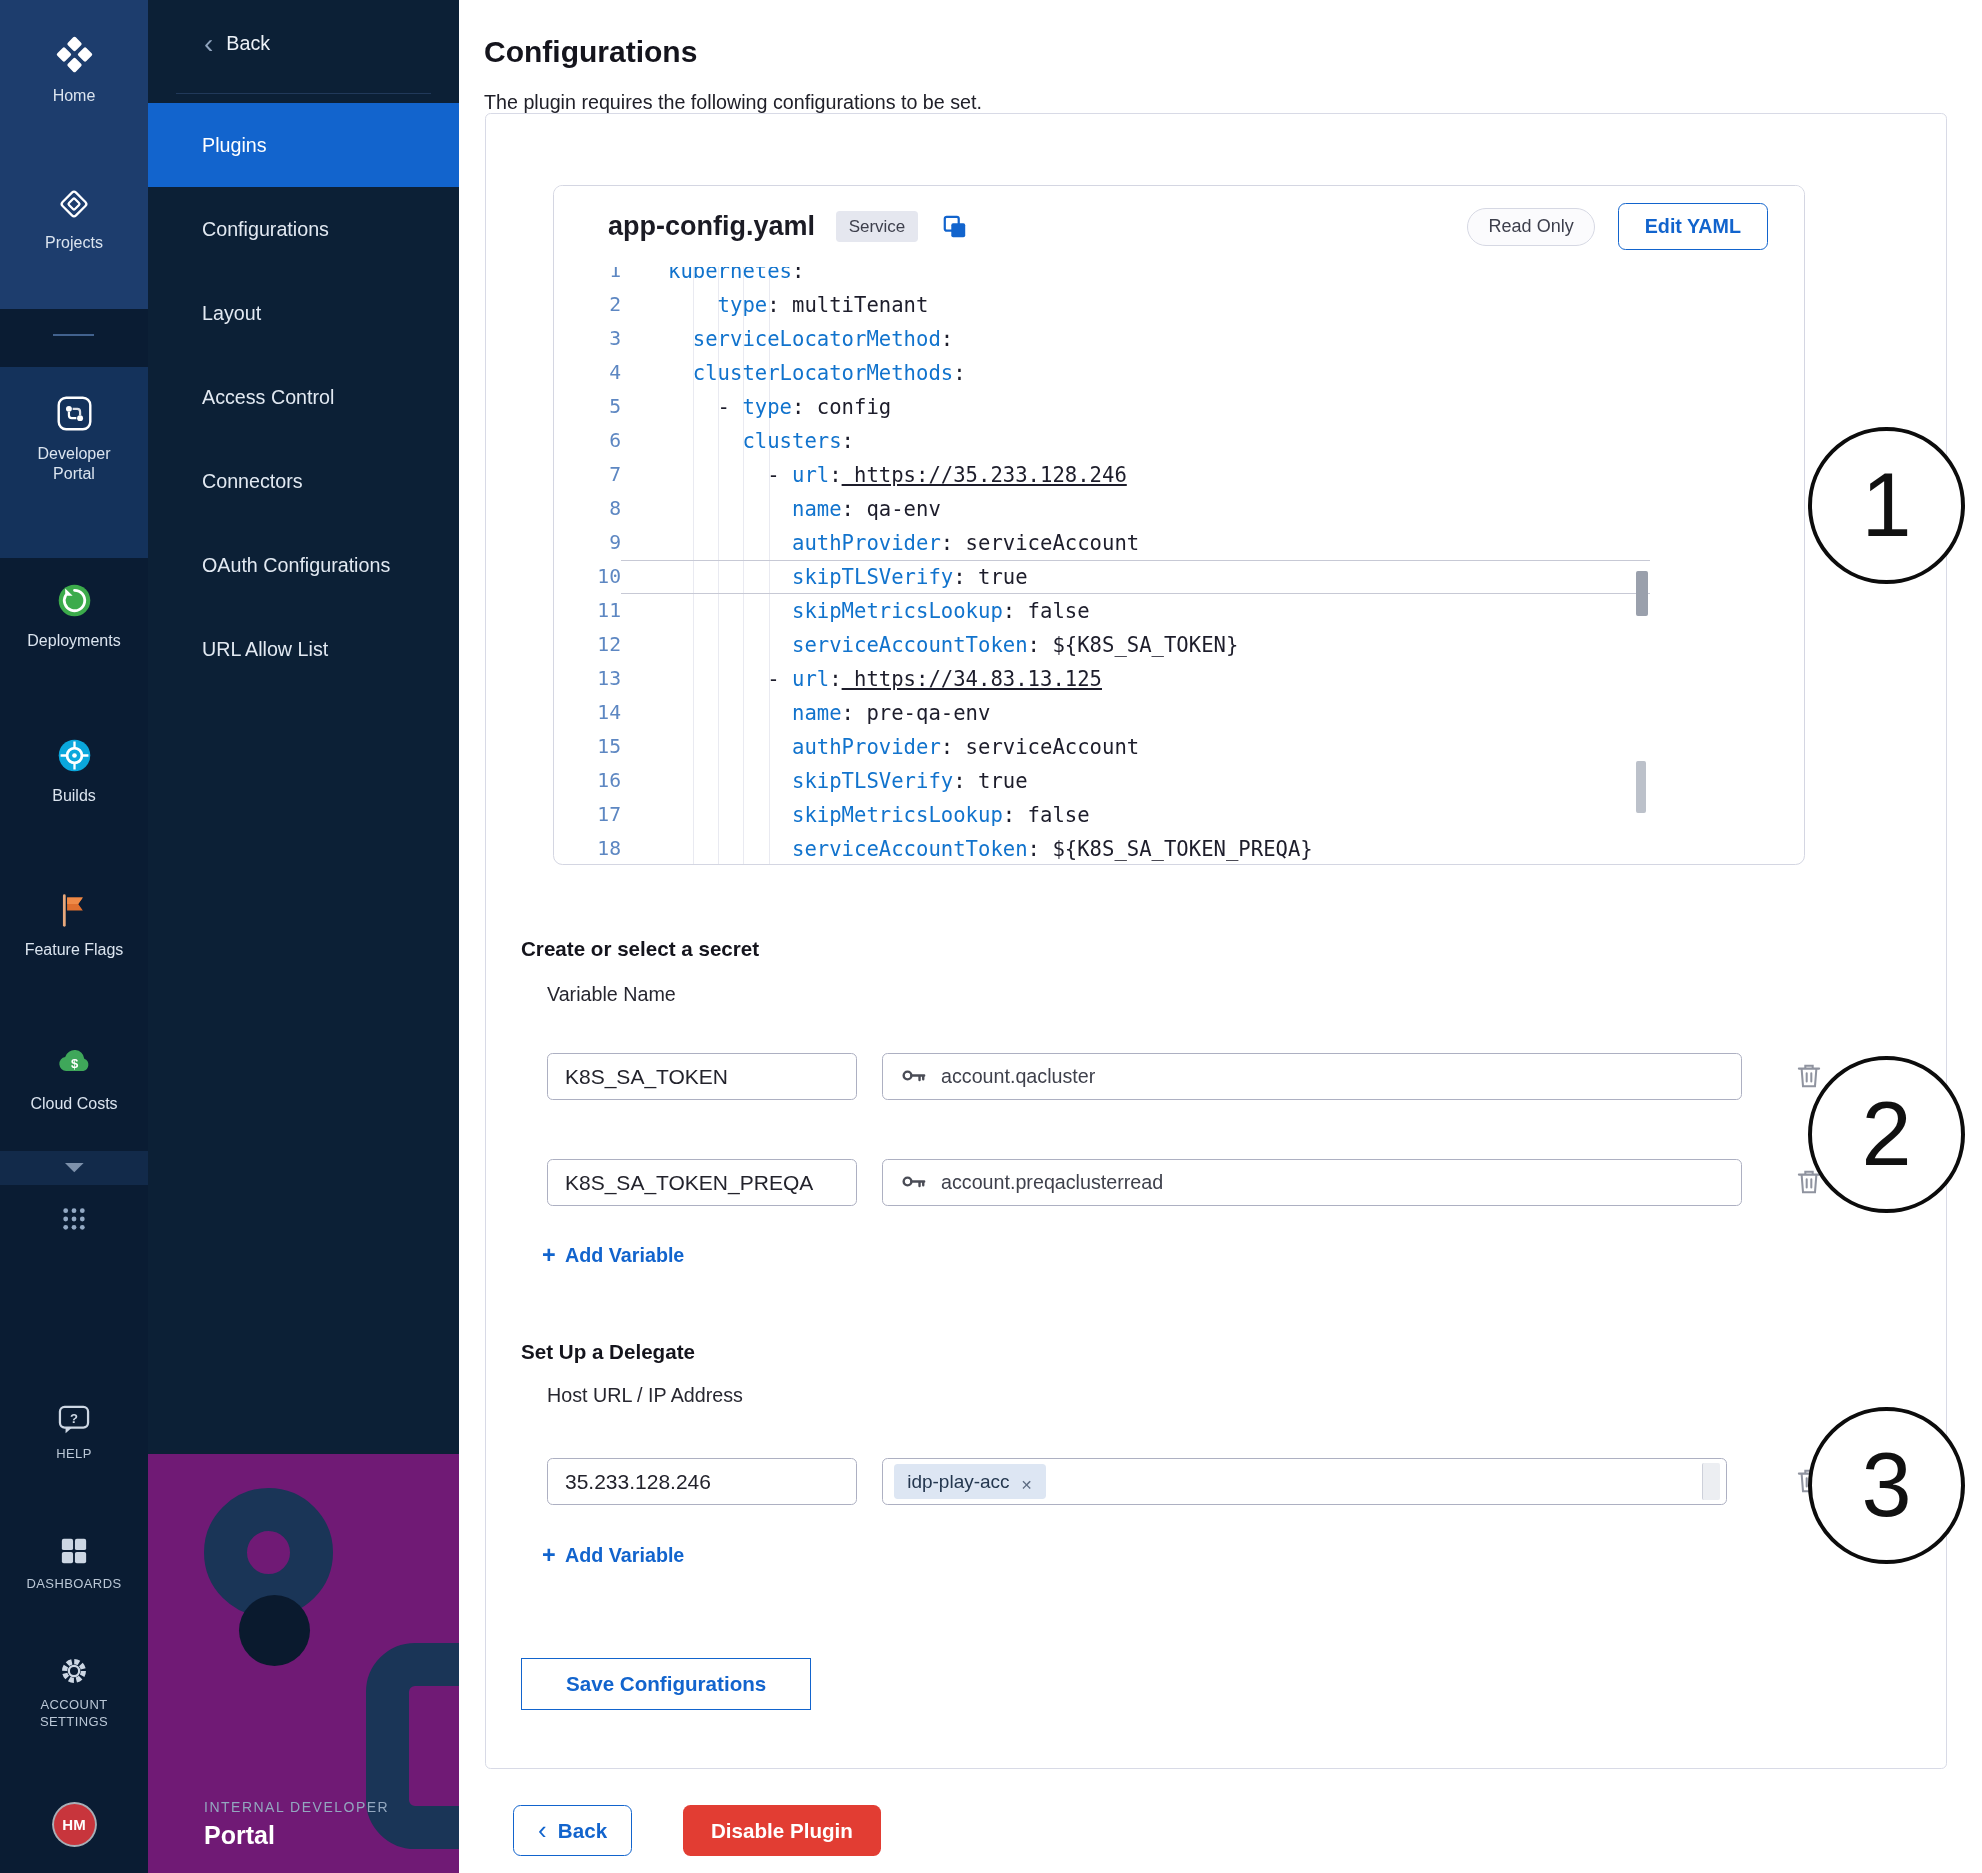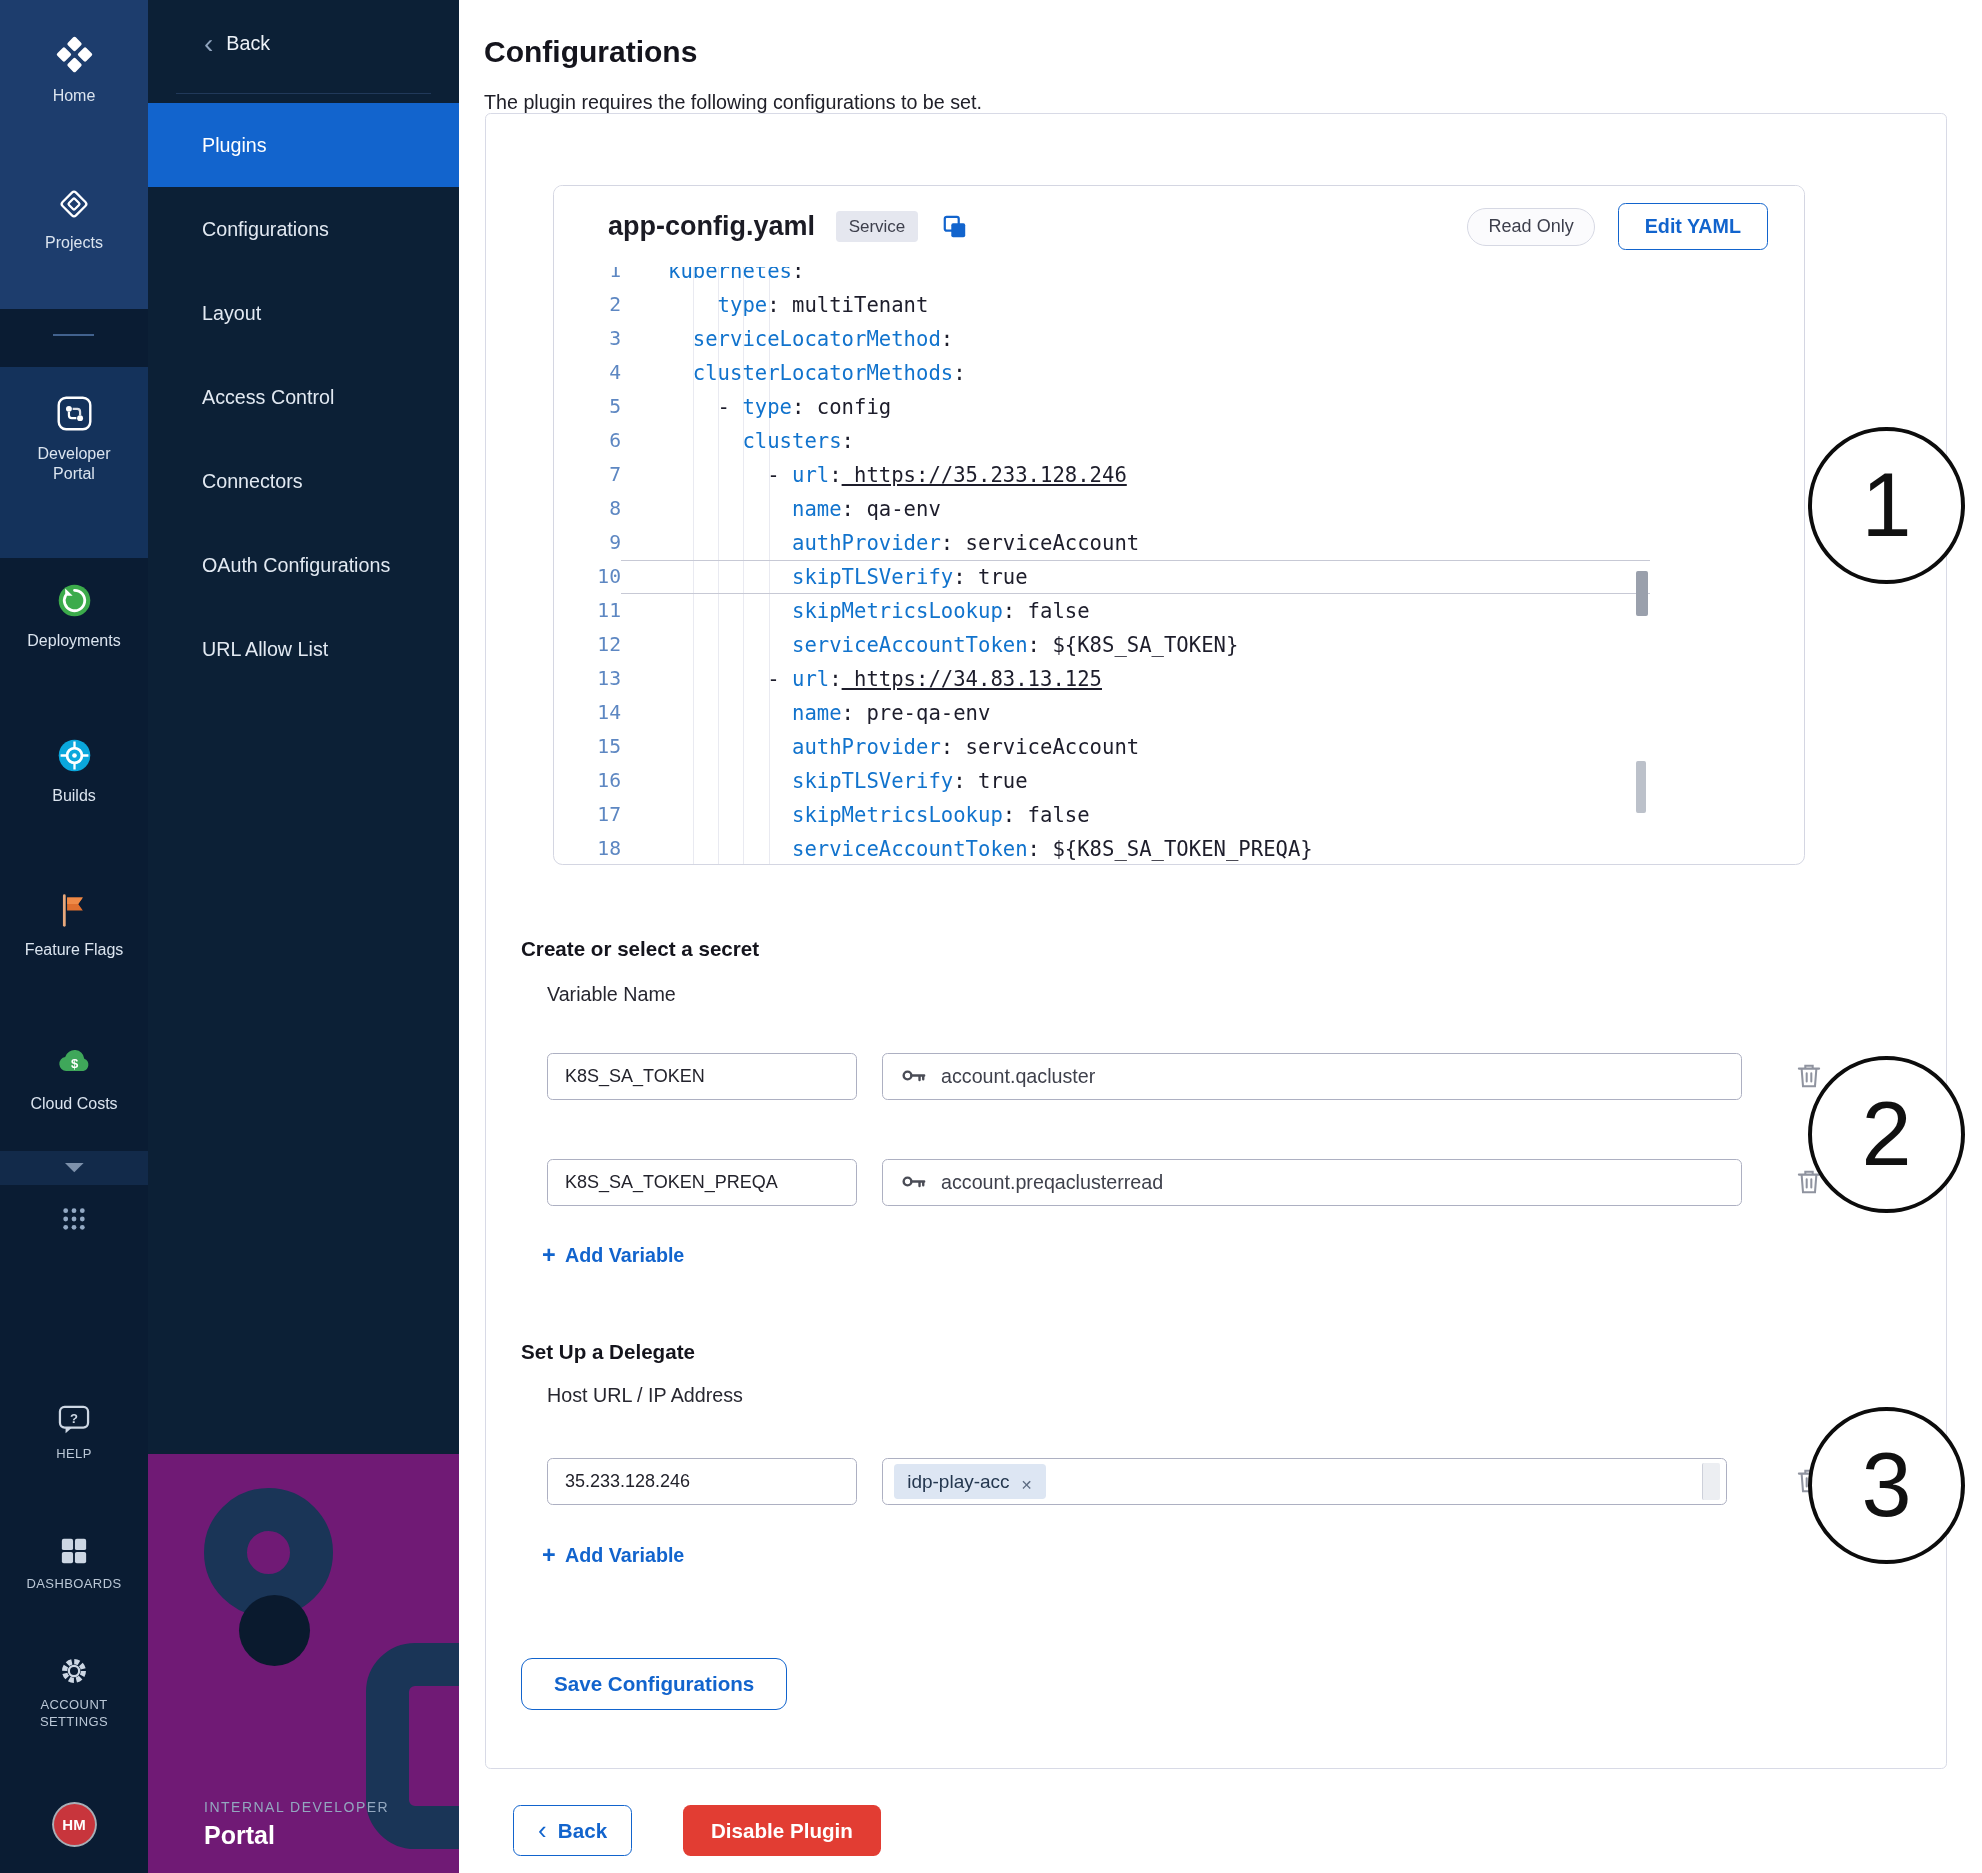--- a/index.html
+++ b/index.html
@@ -59,30 +59,30 @@
   .code-line.hl{box-shadow:inset 0 0.9px 0 #c7c9d5,inset 0 -0.9px 0 #c7c9d5}
   .k{color:#1173cd}
   .url{text-decoration:underline}
   .sb{position:absolute;border-radius:1.9px;z-index:2}
   .sb1{right:1.9px;top:304px;width:12px;height:45px;background:#9aa0ac}
   .sb2{right:3.7px;top:494px;width:10.3px;height:52px;background:#bcc1ca}
 
   
   .section-heading{position:absolute;left:35px;font-size:20.6px;font-weight:700;color:#14141c}
   .field-label{position:absolute;left:61px;font-size:19.7px;color:#26262f}
-  .text-input{position:absolute;left:61px;width:310px;height:47px;border:0.9px solid #adb0c2;border-radius:5.6px;font-size:18px;color:#23232c;padding:0 17px;font-family:inherit;background:#fff}
+  .text-input{position:absolute;left:61px;width:310px;height:47px;border:0.9px solid #adb0c2;border-radius:5.6px;font-size:21px;color:#23232c;padding:0 17px;font-family:inherit;background:#fff}
   .secret-field{position:absolute;left:396px;width:860px;height:47px;border:0.9px solid #adb0c2;border-radius:5.6px;background:#fff;display:flex;align-items:center;gap:15px;padding:0 19px;font-size:19.7px;color:#3f414c;cursor:pointer}
   .tag-field{position:absolute;left:396px;width:845px;height:47px;border:0.9px solid #adb0c2;border-radius:5.6px;background:#fff;display:flex;align-items:center;padding:0 5.6px 0 11.2px;cursor:text}
   .chip{display:flex;align-items:flex-end;gap:11.2px;background:#dde6f3;color:#24374f;font-size:19px;padding:6.6px 13px;border-radius:3.7px}
   .chip .x{font-size:14px;color:#5d6c82;cursor:pointer}
   .tag-scrollbar{margin-left:auto;width:18px;height:37px;background:#eceef2;border-left:0.9px solid #cdd0da;border-radius:1.9px}
   .trash-btn{position:absolute;left:1307px;width:32px;height:37px;background:none;border:none;cursor:pointer;padding:0;line-height:0}
   .add-link{position:absolute;left:56px;display:flex;align-items:center;gap:9.4px;font-size:19.7px;font-weight:700;color:#1264cd;cursor:pointer}
   .add-link .plus{font-size:23.4px;font-weight:700}
-  .save-btn{position:absolute;left:35px;top:1544px;height:52px;padding:0 32px;border:1.9px solid #1264cd;border-radius:11px;background:#fff;color:#1264cd;font-size:20.6px;font-weight:700;font-family:inherit;cursor:pointer}
+  .save-btn{position:absolute;left:35px;top:1544px;height:52px;padding:0 44px;border:1.9px solid #1264cd;border-radius:0;background:#fff;color:#1264cd;font-size:20.6px;font-weight:700;font-family:inherit;cursor:pointer}
   .back-btn{position:absolute;left:54px;top:1805px;height:51px;padding:0 24px;border:1.9px solid #1264cd;border-radius:7.5px;background:#fff;color:#1264cd;font-size:20.6px;font-weight:700;font-family:inherit;cursor:pointer;display:flex;align-items:center;gap:11.2px}
   .back-btn .chev{font-size:26px;line-height:19px;font-weight:400}
   .disable-btn{position:absolute;left:224px;top:1805px;height:51px;padding:0 28px;border:none;border-radius:7.5px;background:#e23d33;color:#fff;font-size:20.6px;font-weight:700;font-family:inherit;cursor:pointer}
 
   
   .annotation{position:absolute;width:157px;height:157px;border:4.7px solid #0c0c0c;border-radius:50%;background:#fff;display:flex;align-items:center;justify-content:center;font-size:90px;color:#111;z-index:10}
   .a1{left:1808px;top:427px}
   .a2{left:1808px;top:1056px}
   .a3{left:1808px;top:1407px}
 </style>

